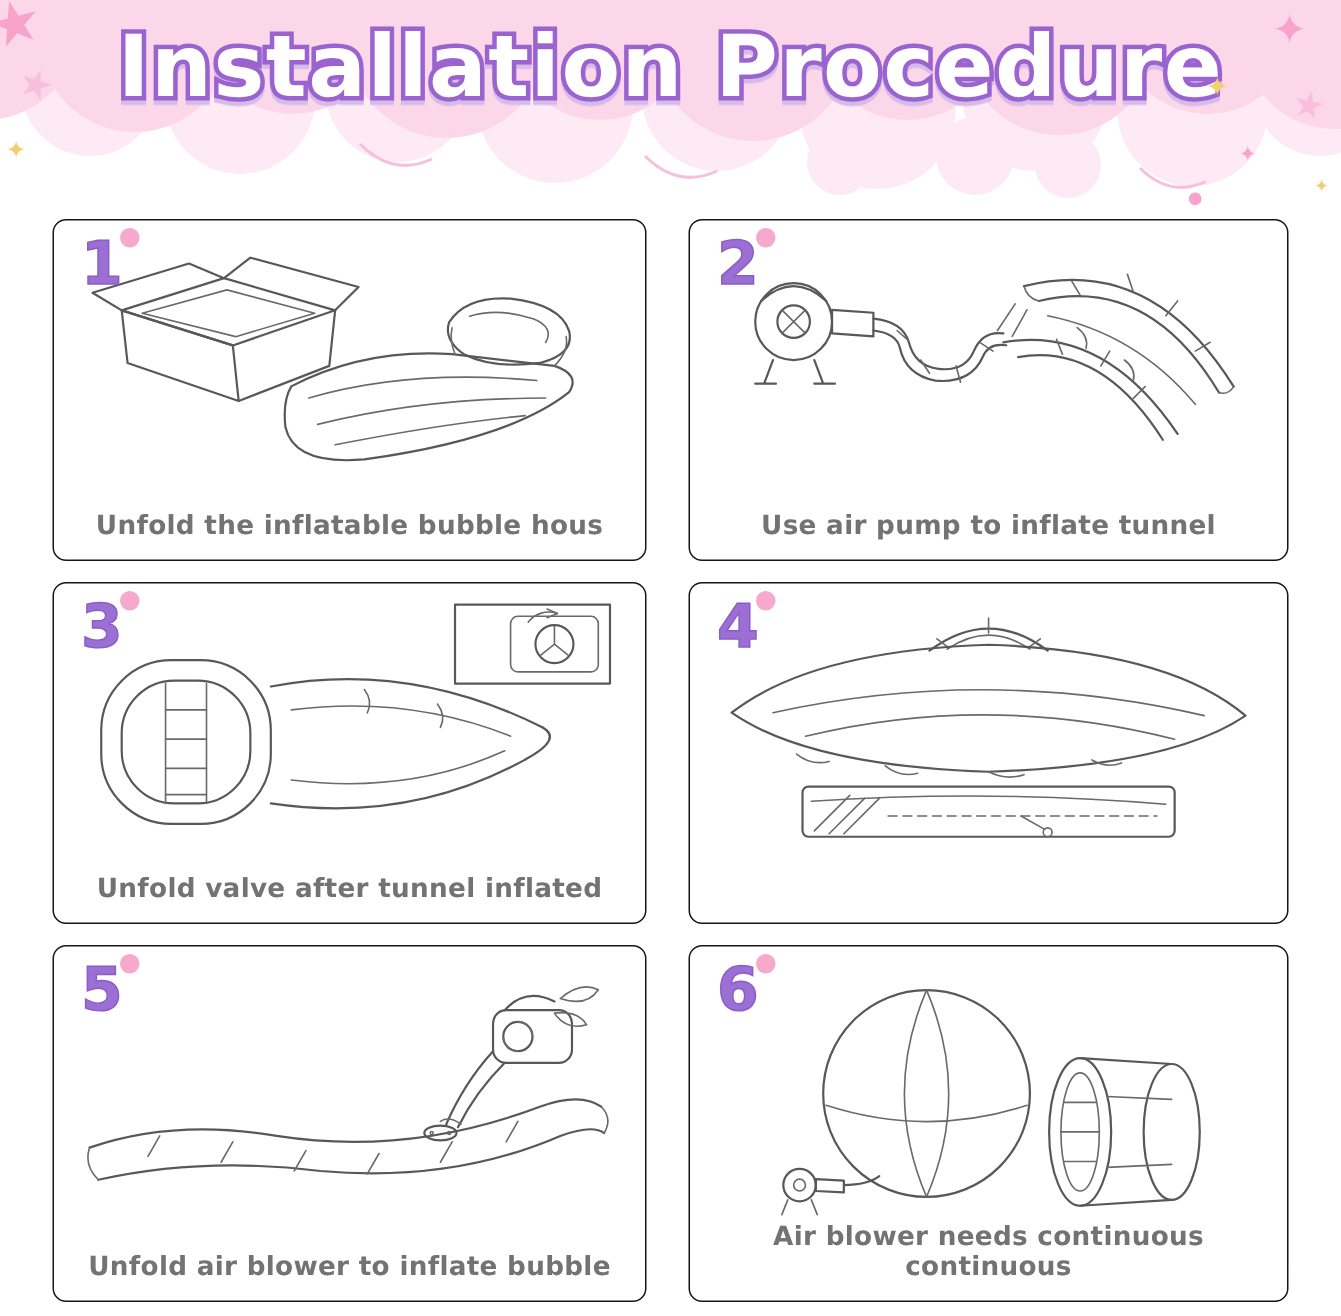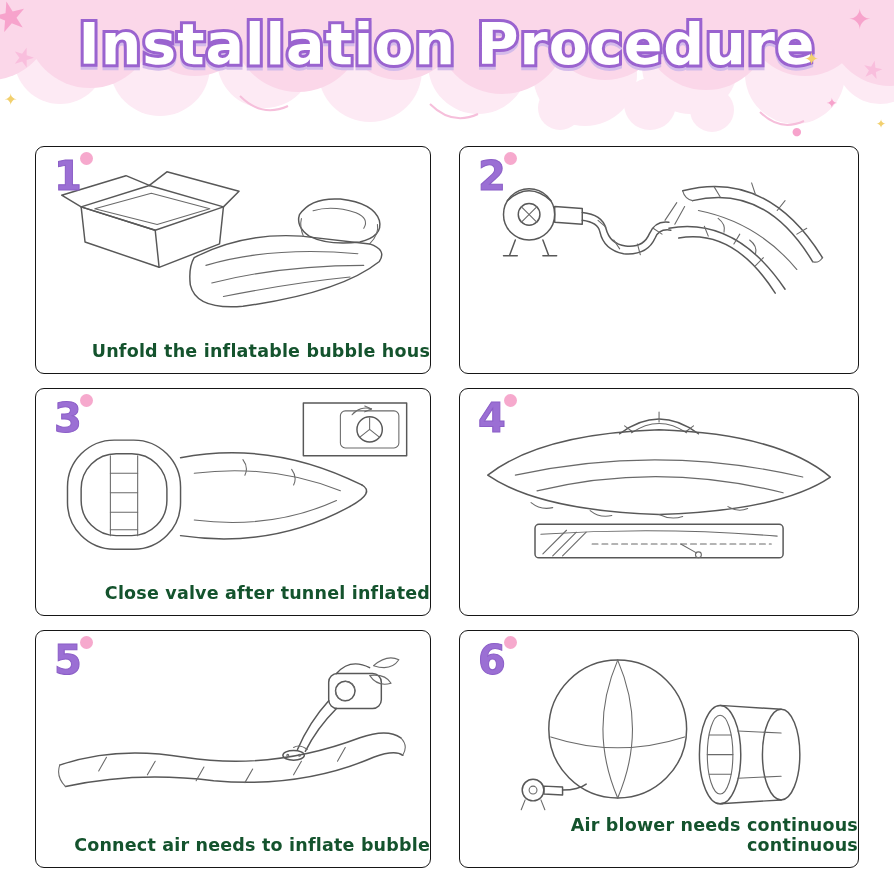--- a/index.html
+++ b/index.html
@@ -51,21 +51,21 @@
   }
   .illus {
     position:absolute; top:4px; left:0; right:0; bottom:42px;
     display:flex; align-items:center; justify-content:center;
   }
   .illus svg { width:94%; height:100%; }
   .art { stroke:#585858; fill:none; stroke-width:1.5; stroke-linecap:round; stroke-linejoin:round; }
   .art-thin { stroke:#6a6a6a; fill:none; stroke-width:1.1; stroke-linecap:round; stroke-linejoin:round; }
   .caption {
     position:absolute; bottom:12px; left:0; width:100%;
-    text-align:right; font-size:17.5px; font-weight:bold; color:#14532d;
+    text-align:center; font-size:17.5px; font-weight:bold; color:#737373;
     letter-spacing:.2px;
     font-family:"DejaVu Sans", sans-serif;
   }
 </style>
 </head>
 <body>
 
 <div class="page">
 
   <header class="header">
@@ -181,20 +181,21 @@
             <path d="M200,66 Q268,54 318,128"></path>
             <path d="M210,76 Q266,66 308,132"></path>
             <path class="art-thin" d="M236,64 L240,74 M272,72 L266,82 M296,96 L288,104"></path>
 
             <path class="art-thin" d="M230,48 Q290,60 330,108"></path>
             <path class="art-thin" d="M250,56 q8,6 6,14 M282,78 q8,6 6,14"></path>
             <path class="art-thin" d="M208,40 L196,58 M216,44 L206,62"></path>
           </g>
         </svg>
       </div>
+      <p class="caption">Use air pump to inflate tunnel</p>
     </section>
 
     <section class="card">
       <div class="step-no">
         <span class="num">3</span>
         <span class="dot"></span>
       </div>
       <div class="illus">
         <svg viewBox="0 0 380 168" preserveAspectRatio="xMidYMid meet">
           <g class="art">
@@ -213,21 +214,21 @@
 
             <rect x="262" y="2" width="106" height="54"></rect>
             <rect x="300" y="10" width="60" height="38" rx="5" class="art-thin"></rect>
             <circle cx="330" cy="29" r="13"></circle>
             <path class="art-thin" d="M330,29 L330,17 M330,29 L320,37 M330,29 L340,37"></path>
             <path class="art-thin" d="M312,14 A18,18 0 0 1 332,8"></path>
             <path class="art-thin" d="M332,8 l-7,-3 M332,8 l-7,3"></path>
           </g>
         </svg>
       </div>
-      <p class="caption">Close valve after tunnel inflated</p>
+      <p class="caption">Unfold valve after tunnel inflated</p>
     </section>
 
     <section class="card">
       <div class="step-no">
         <span class="num">4</span>
         <span class="dot"></span>
       </div>
       <div class="illus">
         <svg viewBox="0 0 380 168" preserveAspectRatio="xMidYMid meet">
           <g class="art">
@@ -276,21 +277,21 @@
             <path d="M296,26 Q310,10 330,20"></path>
             <path class="art-thin" d="M334,18 Q348,6 360,12 Q352,24 334,18 Z"></path>
             <path class="art-thin" d="M330,28 Q346,26 352,36 Q338,40 330,28 Z"></path>
 
             <path d="M288,54 Q268,76 256,104"></path>
             <path d="M296,62 Q276,82 264,106"></path>
             <path class="art-thin" d="M252,102 Q258,98 266,104"></path>
           </g>
         </svg>
       </div>
-      <p class="caption">Connect air needs to inflate bubble</p>
+      <p class="caption">Unfold air blower to inflate bubble</p>
     </section>
 
     <section class="card">
       <div class="step-no">
         <span class="num">6</span>
         <span class="dot"></span>
       </div>
       <div class="illus">
         <svg viewBox="0 0 380 178" preserveAspectRatio="xMidYMid meet">
           <g class="art">

